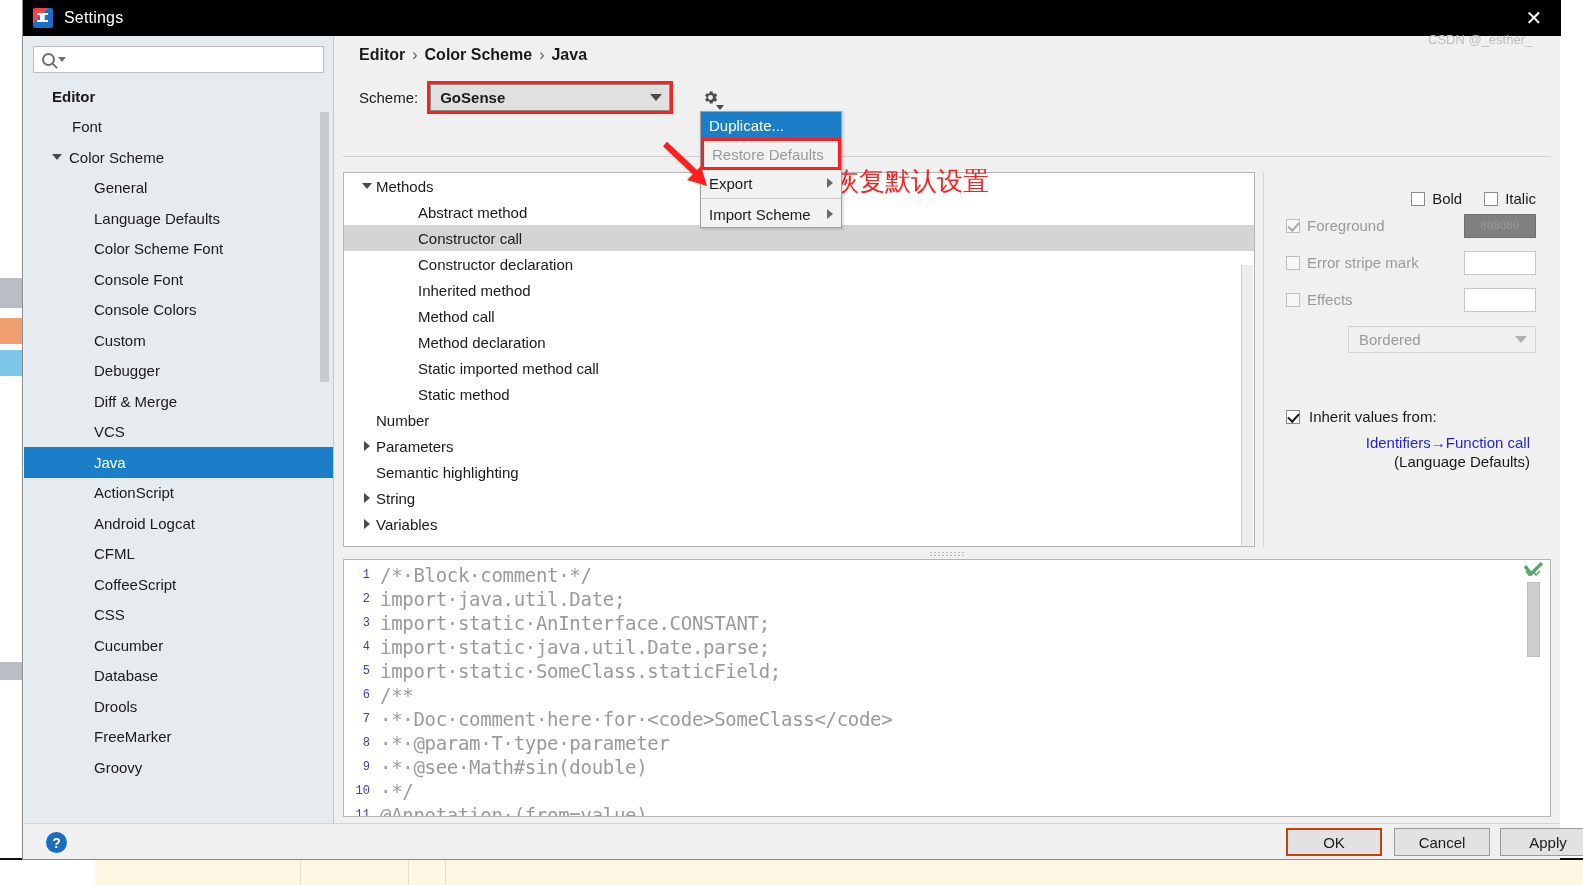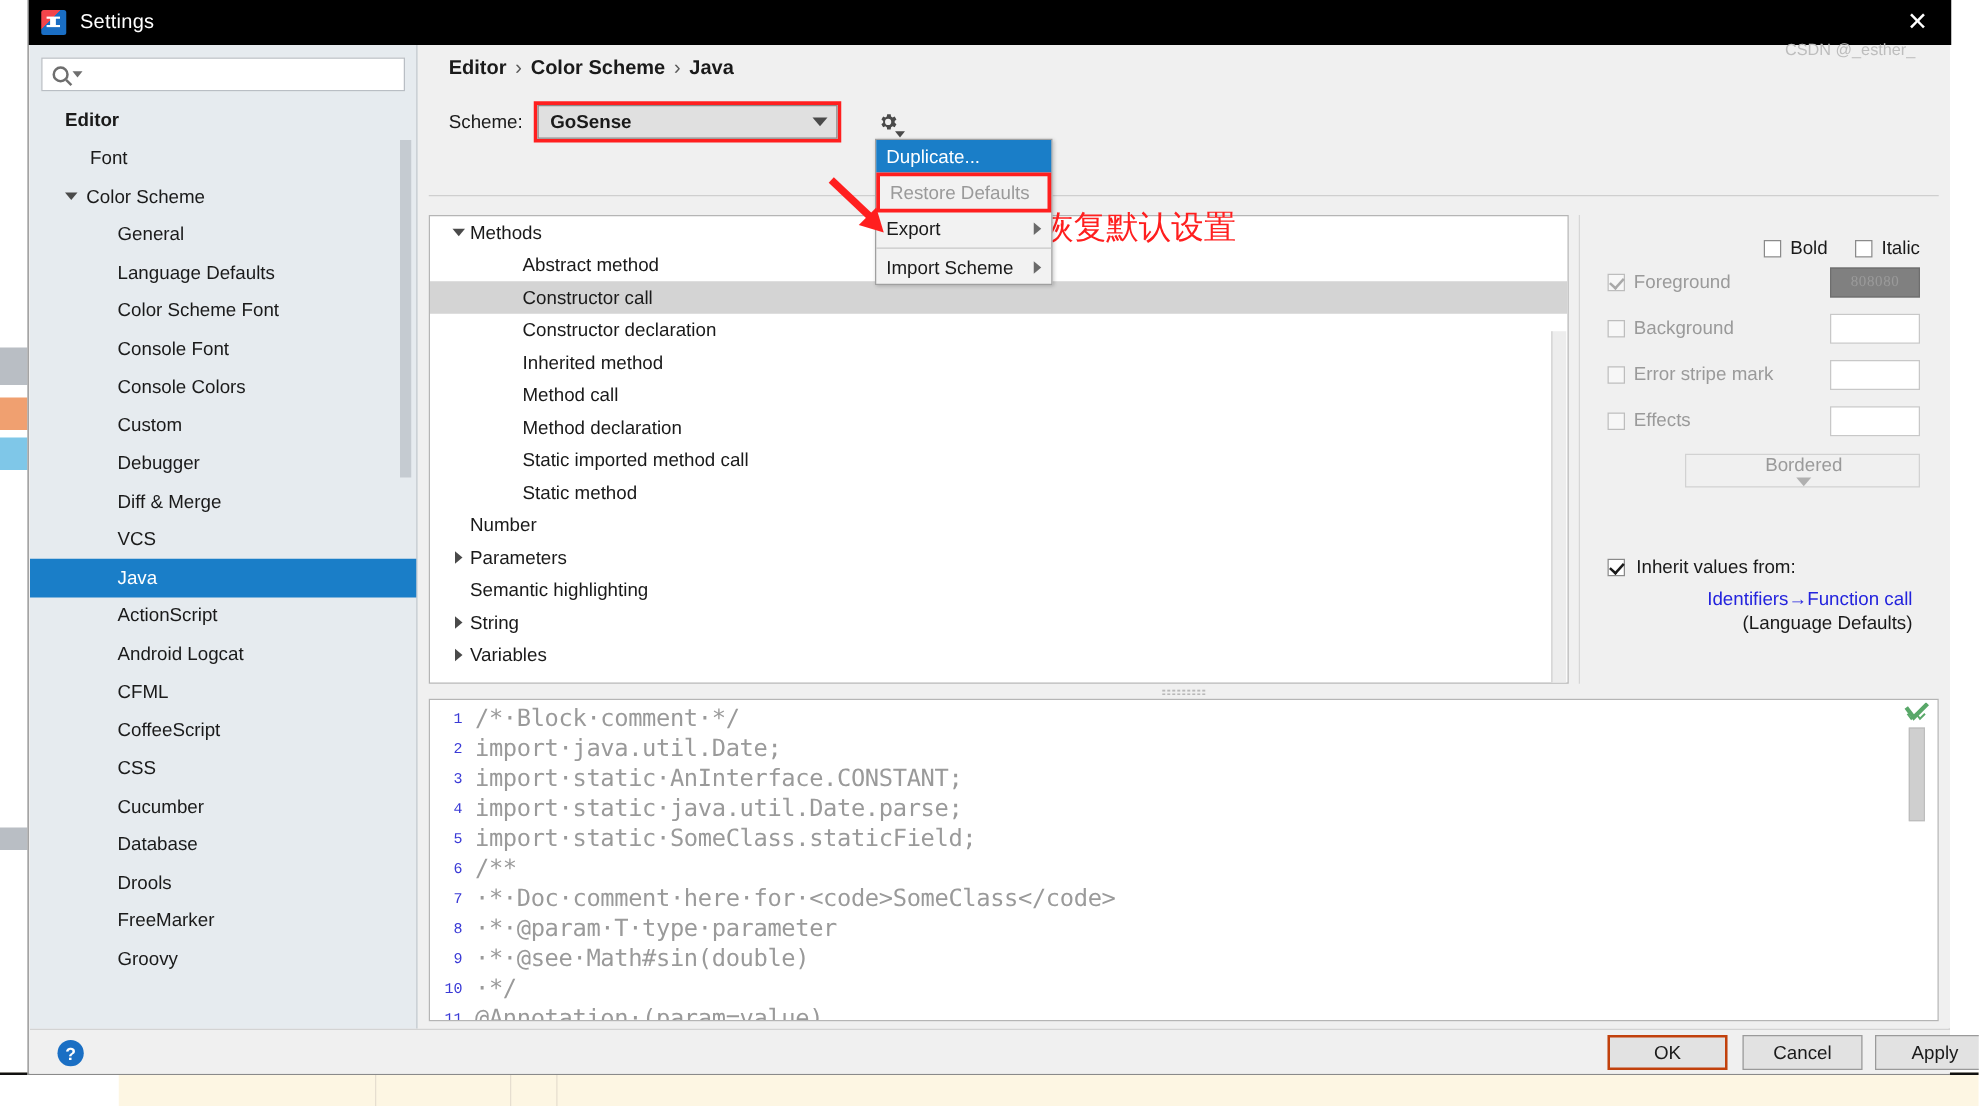--- a/index.html
+++ b/index.html
@@ -126,21 +126,21 @@
   .cb { width:14px; height:14px; border:1px solid #8a8a8a; background:#ffffff; flex:0 0 auto; position:relative; }
   .cb.dis { border-color:#bdbdbd; background:#f7f7f7; }
   .cb.chk::after { content:""; position:absolute; left:3px; top:0px; width:5px; height:9px; border:solid #1a1a1a; border-width:0 2px 2px 0; transform:rotate(42deg); }
   .cb.chk.dis::after { border-color:#a9a9a9; }
   .cbl { display:flex; align-items:center; gap:7px; font-size:15px; color:#1a1a1a;text-align:right; }
   .cbl.dis { color:#9a9a9a; }
   .prop-row { display:flex; align-items:center; padding:0 16px 0 22px; height:37px; }
   .prop-row .cbl { flex:1; }
   .swatch { width:72px; height:24px; border:1px solid #c8c8c8; background:#ffffff; }
   .swatch.fg { background:#808080; border-color:#6e6e6e; display:flex; align-items:center; justify-content:center; font-size:12px; color:#9a9a9a; font-family:Liberation Serif, serif; letter-spacing:.5px; }
-  .effects-combo { margin:8px 16px 0 84px; height:27px; border:1px solid #d2d2d2; background:#f0f0f0; display:flex; align-items:center; justify-content:space-between; padding:0 8px 0 10px; font-size:15px; color:#9a9a9a;flex-direction:column; }
+  .effects-combo { margin:8px 16px 0 84px; height:27px; border:1px solid #d2d2d2; background:#f0f0f0; display:flex; align-items:center; justify-content:space-between; padding:0 8px 0 10px; font-size:15px; color:#9a9a9a; }
   .chev-dis { width:0;height:0;border-left:6px solid transparent;border-right:6px solid transparent;border-top:7px solid #b0b0b0; }
   .inherit-row { display:flex; align-items:center; gap:9px; padding:55px 0 0 22px; font-size:15px; color:#1a1a1a; }
   .inherit-link { text-align:right; padding:9px 22px 0 0; font-size:15px; color:#2323dd; }
   .inherit-sub { text-align:right; padding:2px 22px 0 0; font-size:15px; color:#1a1a1a; }
 
   
   .splitter { position:absolute; left:8px; top:512px; width:1208px; height:11px; background:#f0f0f0; display:flex; align-items:center; justify-content:center; }
   .split-dots { width:36px; height:5px;
     background-image: radial-gradient(#b9b9b9 38%, transparent 40%);
     background-size: 4px 3px; }
@@ -385,27 +385,20 @@
         </div>
 
         <div class="prop-row">
           <label class="cbl dis">
             <span class="cb chk dis"></span>
             <span>Foreground</span>
           </label>
           <span class="swatch fg">808080</span>
         </div>
 
-        <div class="prop-row">
-          <label class="cbl dis">
-            <span class="cb dis"></span>
-            <span>Background</span>
-          </label>
-          <span class="swatch"></span>
-        </div>
 
         <div class="prop-row">
           <label class="cbl dis">
             <span class="cb dis"></span>
             <span>Error stripe mark</span>
           </label>
           <span class="swatch"></span>
         </div>
 
         <div class="prop-row">
@@ -452,21 +445,21 @@
               <div class="cline">/*·Block·comment·*/</div>
               <div class="cline">import·java.util.Date;</div>
               <div class="cline">import·static·AnInterface.CONSTANT;</div>
               <div class="cline">import·static·java.util.Date.parse;</div>
               <div class="cline">import·static·SomeClass.staticField;</div>
               <div class="cline">/**</div>
               <div class="cline">·*·Doc·comment·here·for·&lt;code&gt;SomeClass&lt;/code&gt;</div>
               <div class="cline">·*·@param·T·type·parameter</div>
               <div class="cline">·*·@see·Math#sin(double)</div>
               <div class="cline">·*/</div>
-              <div class="cline">@Annotation·(param=value)</div>
+              <div class="cline">@Annotation·(from=value)</div>
             </div>
         </div>
         <div class="insp-mark">
           <svg width="21" height="18" viewBox="0 0 21 18">
             <path d="M2 4 L8 12 L19 1" stroke="#59a869" stroke-width="3.4" fill="none"></path>
             <path d="M3 9 L6 13 L10 9 L13 13 L17 9" stroke="#59a869" stroke-width="1.6" fill="none"></path>
           </svg>
         </div>
         <div class="code-sb"></div>
       </div>

